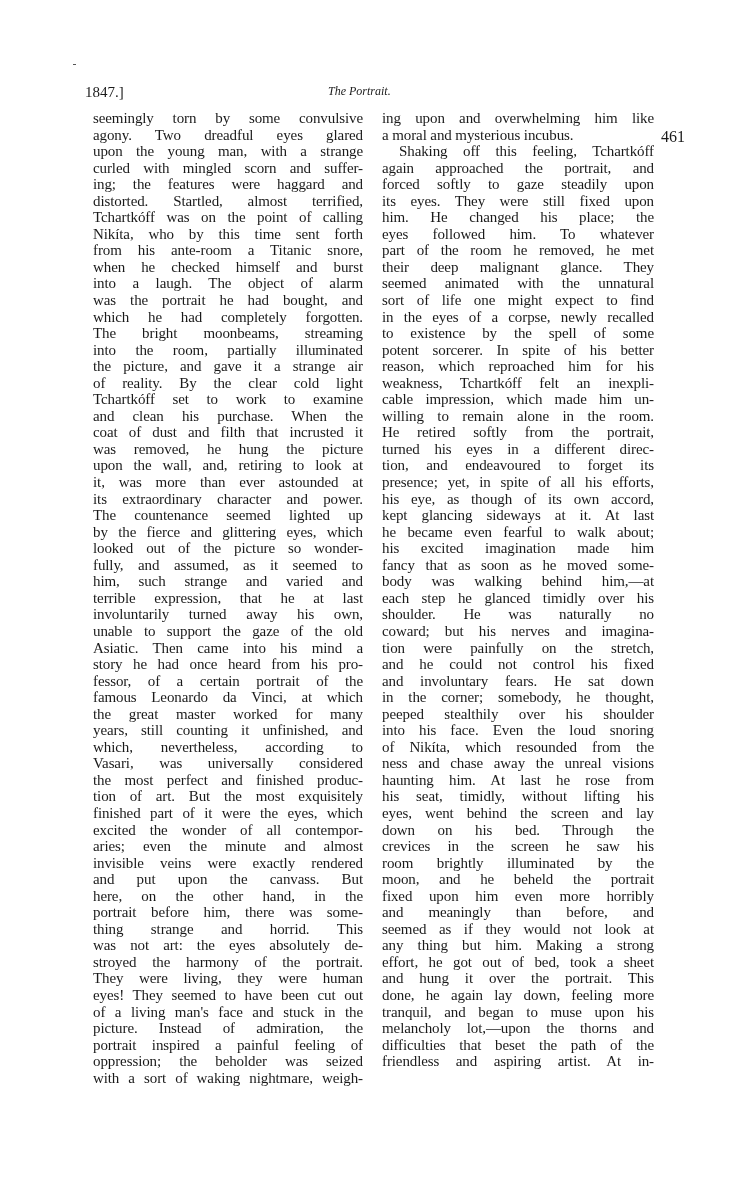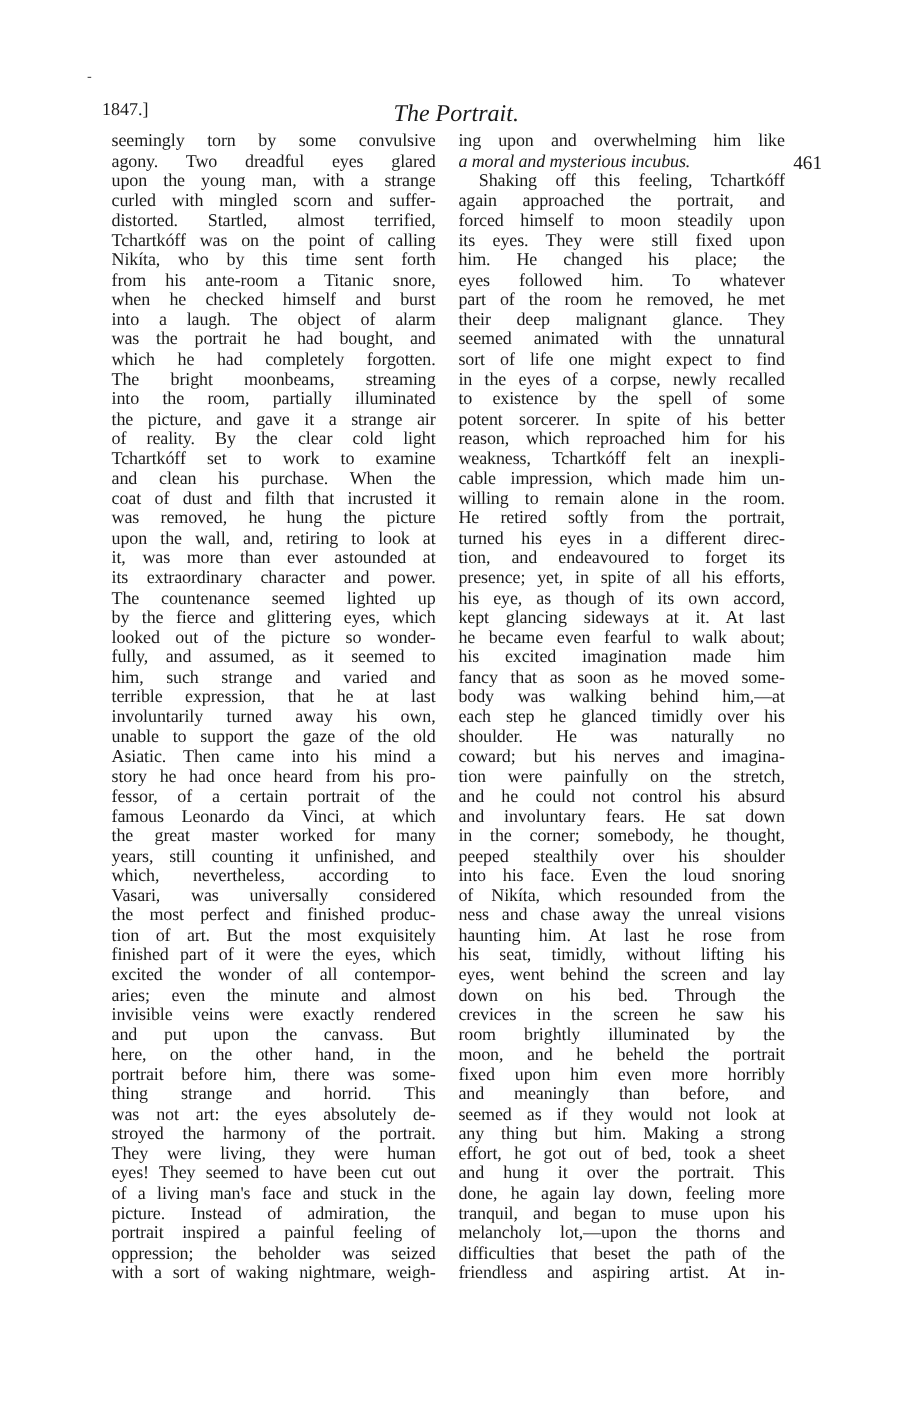--- a/index.html
+++ b/index.html
@@ -28,61 +28,62 @@
     }
     .running-head {
       position: absolute;
       top: 84px;
       left: 85px;
       width: 600px;
       height: 22px;
       font-size: 15px;
     }
     .rh-left { position: absolute; left: 0; top: 0; }
-    .rh-center { position: absolute; left: 243px; top: 0; font-style: italic; font-size: 20px; }
+    .rh-center { position: absolute; left: 243px; top: 0; font-style: italic; font-size: 12px; }
     .rh-right { position: absolute; right: 0; top: 4px; font-size: 16px; margin-top: 40px; }
 
     .column {
       position: absolute;
       top: 110px;
       width: 270px;
       font-size: 15px;
       line-height: 16.55px;
       text-align: justify;
       letter-spacing: -0.1px;
     }
     .col-left { left: 93px; }
     .col-right { left: 382px; width: 272px; }
     .line {
       display: block;
       white-space: nowrap;
       text-align-last: justify;
       height: 16.55px;
       overflow: visible;
     }
-    .line.last { text-align-last: left; font-style: italic; }
+    .line.last { text-align-last: left; }
     .line.indent { padding-left: 17px; }
   </style>
 </head>
 <body>
 
 <div class="page">
   <div class="speck"></div>
 
   <div class="running-head">
     <span class="rh-left">1847.]</span>
     <span class="rh-center">The Portrait.</span>
     <span class="rh-right">461</span>
   </div>
 
   <div class="column col-left" id="col-left">
       <span class="line">seemingly torn by some convulsive</span>
       <span class="line">agony.  Two dreadful eyes glared</span>
       <span class="line">upon the young man, with a strange</span>
       <span class="line">curled with mingled scorn and suffer-</span>
+      <span class="line">ing; the features were haggard and</span>
       <span class="line">distorted.  Startled, almost terrified,</span>
       <span class="line">Tchartkóff was on the point of calling</span>
       <span class="line">Nikíta, who by this time sent forth</span>
       <span class="line">from his ante-room a Titanic snore,</span>
       <span class="line">when he checked himself and burst</span>
       <span class="line">into a laugh.  The object of alarm</span>
       <span class="line">was the portrait he had bought, and</span>
       <span class="line">which he had completely forgotten.</span>
       <span class="line">The bright moonbeams, streaming</span>
       <span class="line">into the room, partially illuminated</span>
@@ -129,21 +130,21 @@
       <span class="line">picture.  Instead of admiration, the</span>
       <span class="line">portrait inspired a painful feeling of</span>
       <span class="line">oppression; the beholder was seized</span>
       <span class="line">with a sort of waking nightmare, weigh-</span>
     </div>
   <div class="column col-right" id="col-right">
       <span class="line">ing upon and overwhelming him like</span>
       <span class="line last">a moral and mysterious incubus.</span>
       <span class="line indent">Shaking off this feeling, Tchartkóff</span>
       <span class="line">again approached the portrait, and</span>
-      <span class="line">forced himself to moon steadily upon</span>
+      <span class="line">forced softly to gaze steadily upon</span>
       <span class="line">its eyes.  They were still fixed upon</span>
       <span class="line">him.  He changed his place; the</span>
       <span class="line">eyes followed him.  To whatever</span>
       <span class="line">part of the room he removed, he met</span>
       <span class="line">their deep malignant glance.  They</span>
       <span class="line">seemed animated with the unnatural</span>
       <span class="line">sort of life one might expect to find</span>
       <span class="line">in the eyes of a corpse, newly recalled</span>
       <span class="line">to existence by the spell of some</span>
       <span class="line">potent sorcerer.  In spite of his better</span>
@@ -158,21 +159,21 @@
       <span class="line">his eye, as though of its own accord,</span>
       <span class="line">kept glancing sideways at it.  At last</span>
       <span class="line">he became even fearful to walk about;</span>
       <span class="line">his excited imagination made him</span>
       <span class="line">fancy that as soon as he moved some-</span>
       <span class="line">body was walking behind him,—at</span>
       <span class="line">each step he glanced timidly over his</span>
       <span class="line">shoulder.  He was naturally no</span>
       <span class="line">coward; but his nerves and imagina-</span>
       <span class="line">tion were painfully on the stretch,</span>
-      <span class="line">and he could not control his absurd</span>
+      <span class="line">and he could not control his fixed</span>
       <span class="line">and involuntary fears.  He sat down</span>
       <span class="line">in the corner; somebody, he thought,</span>
       <span class="line">peeped stealthily over his shoulder</span>
       <span class="line">into his face.  Even the loud snoring</span>
       <span class="line">of Nikíta, which resounded from the</span>
       <span class="line">ness and chase away the unreal visions</span>
       <span class="line">haunting him.  At last he rose from</span>
       <span class="line">his seat, timidly, without lifting his</span>
       <span class="line">eyes, went behind the screen and lay</span>
       <span class="line">down on his bed.  Through the</span>

